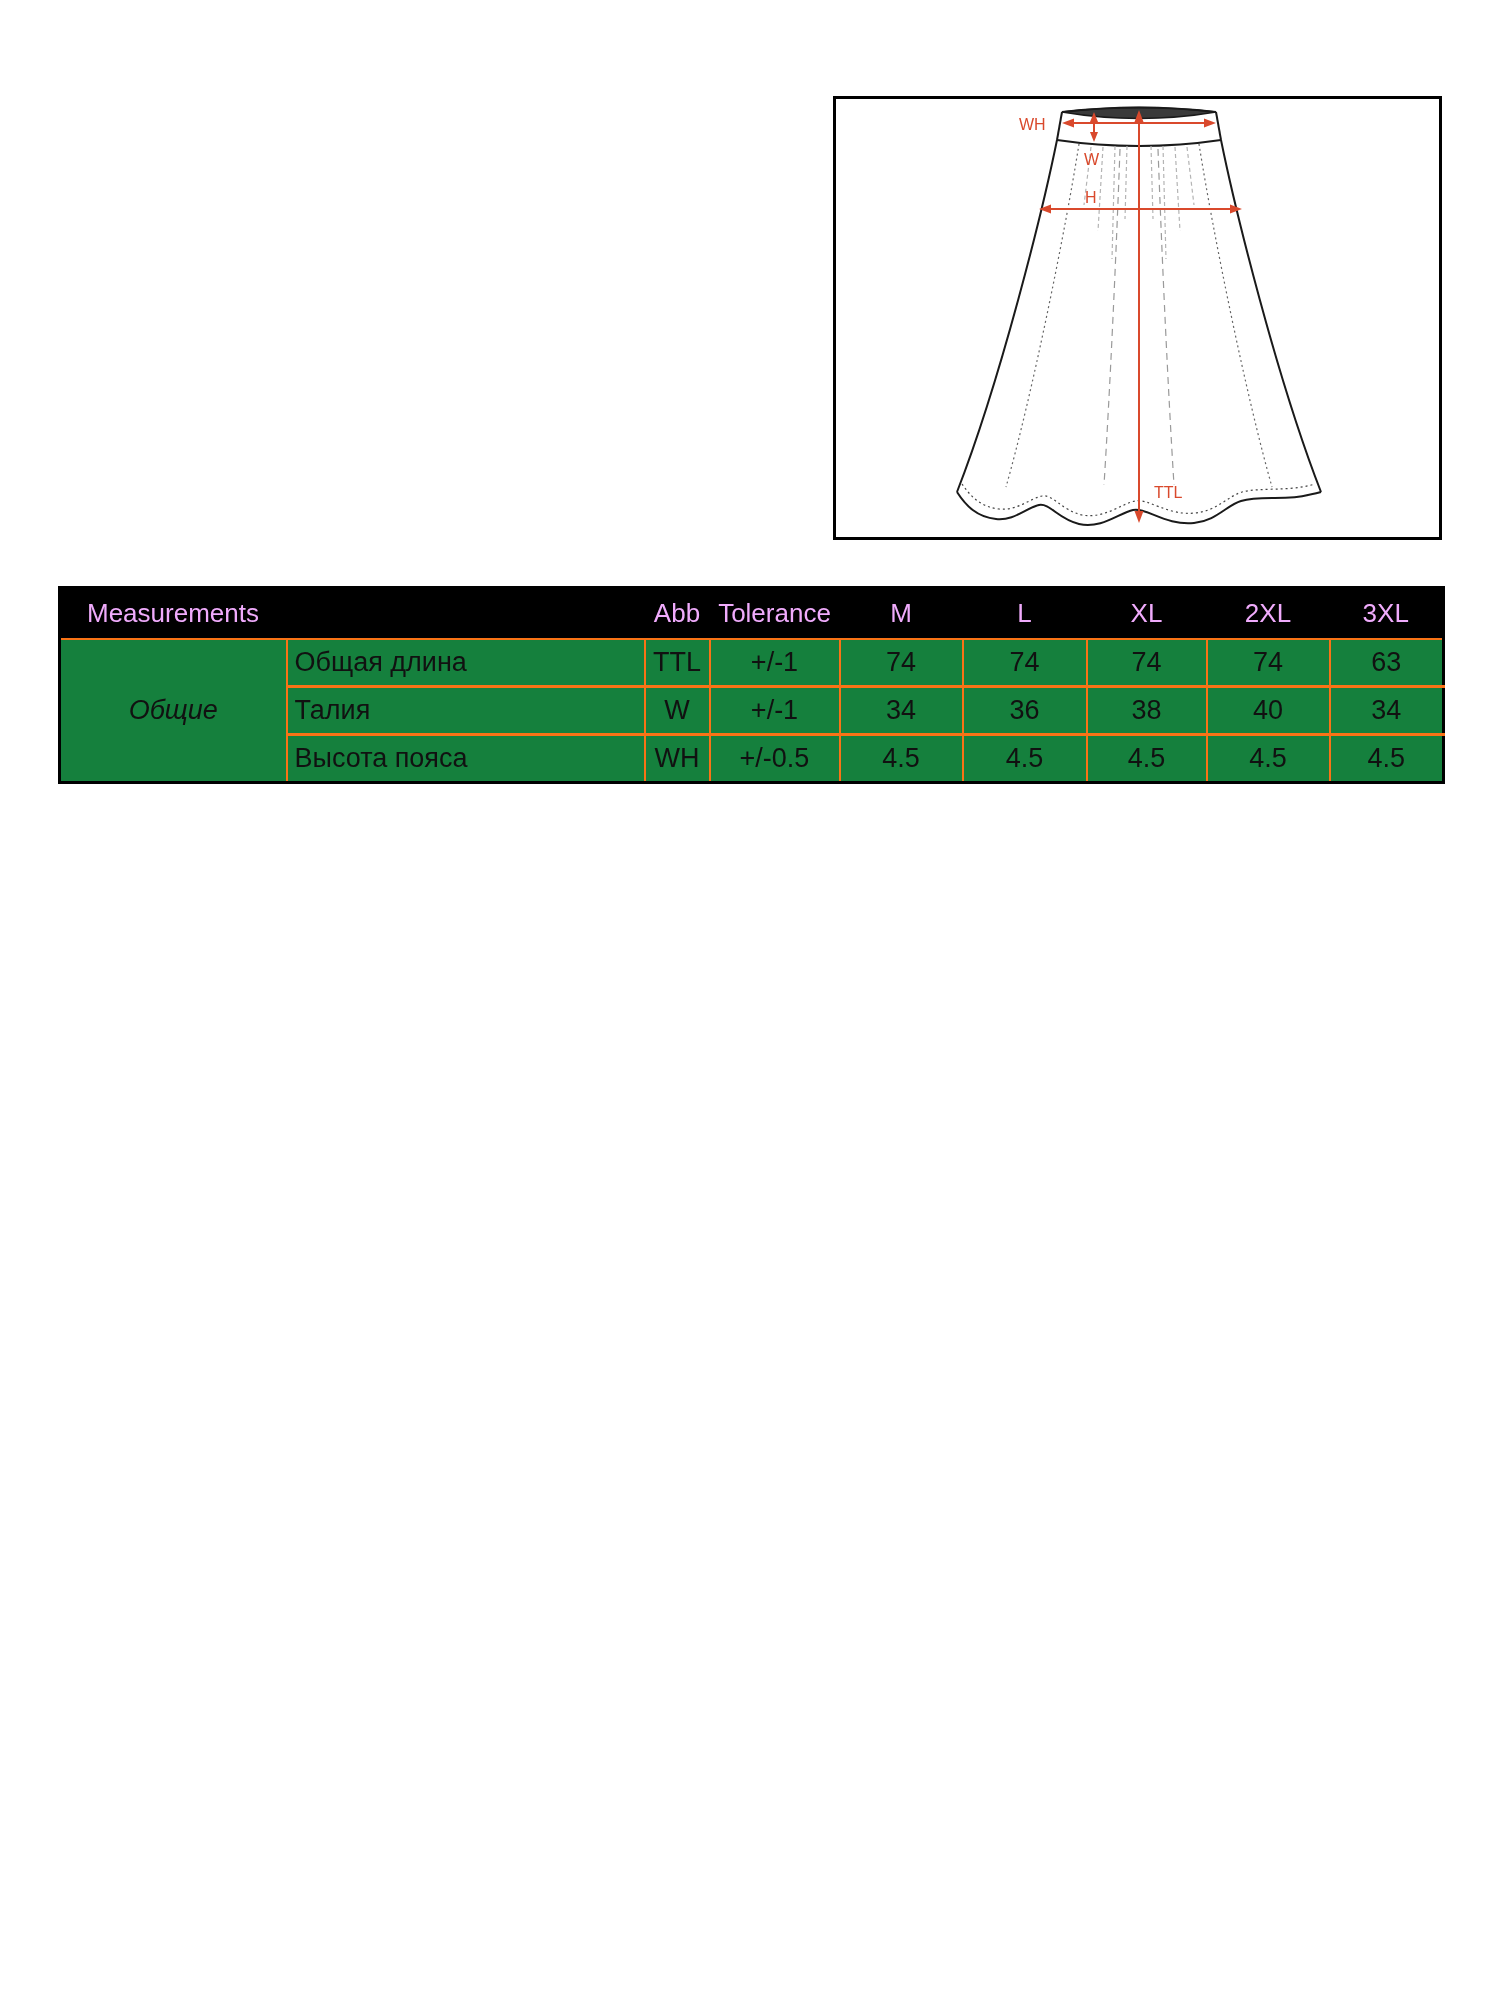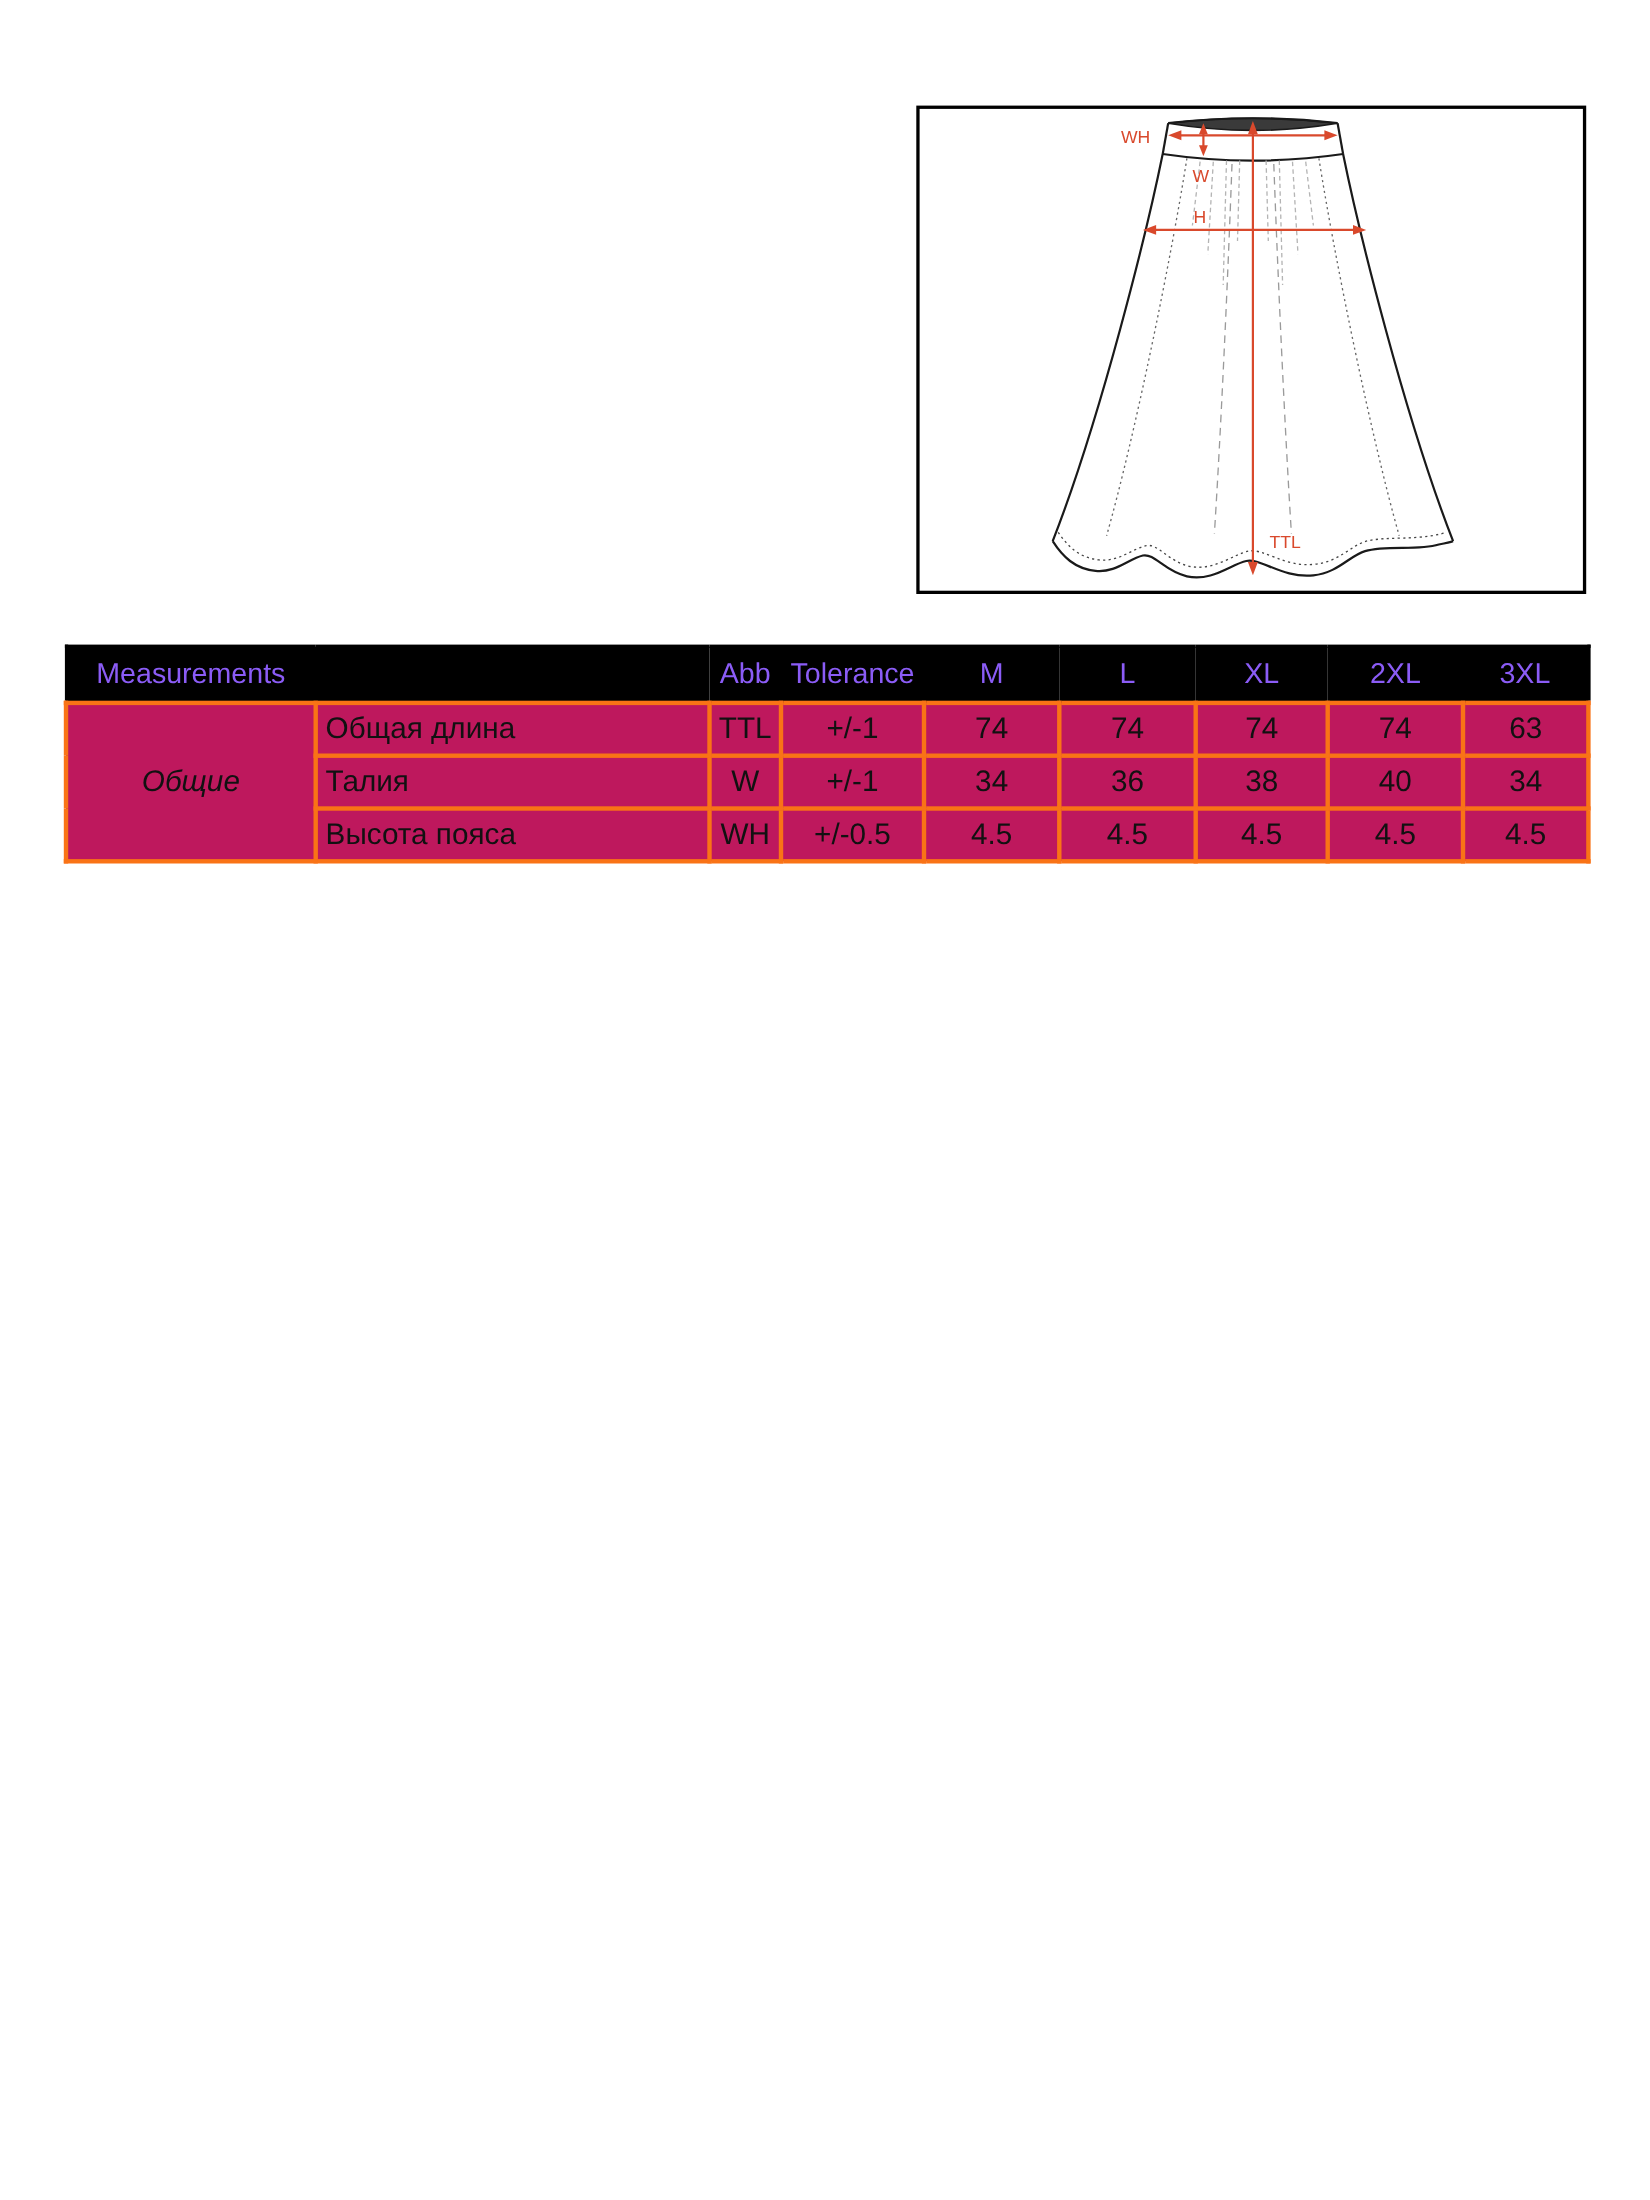--- a/index.html
+++ b/index.html
@@ -29,27 +29,27 @@
   .diagram-box svg { display:block; width:603px; height:438px; }
 
   
   .spec-table {
     position:absolute; left:58px; top:586px; width:1384px;
     border-collapse:collapse; table-layout:fixed;
     border:3px solid #000000;
     font-size:27px; color:#111111;
   }
   .spec-table thead th {
-    background:#000000; color:#8b5cf6; font-weight:400; font-size:26px;
+    background:#000000; color:#f0abfc; font-weight:400; font-size:26px;
     height:51px; text-align:center; vertical-align:middle; border:0;
   }
   .spec-table thead th.first { text-align:left; padding-left:26px; }
   .spec-table tbody td {
-    border:4px solid #f97316; height:48px; text-align:center; vertical-align:middle;
-    background:#be185d;
+    border:2px solid #f97316; height:48px; text-align:center; vertical-align:middle;
+    background:#15803d;
   }
   .spec-table tbody tr + tr td { border-top-width:3px; }
   .spec-table tbody td.name { text-align:left; padding-left:7px; }
   .spec-table tbody td.group { text-align:center;font-style:italic; }
 </style>
 </head>
 <body>
 
 <div class="page">
 

